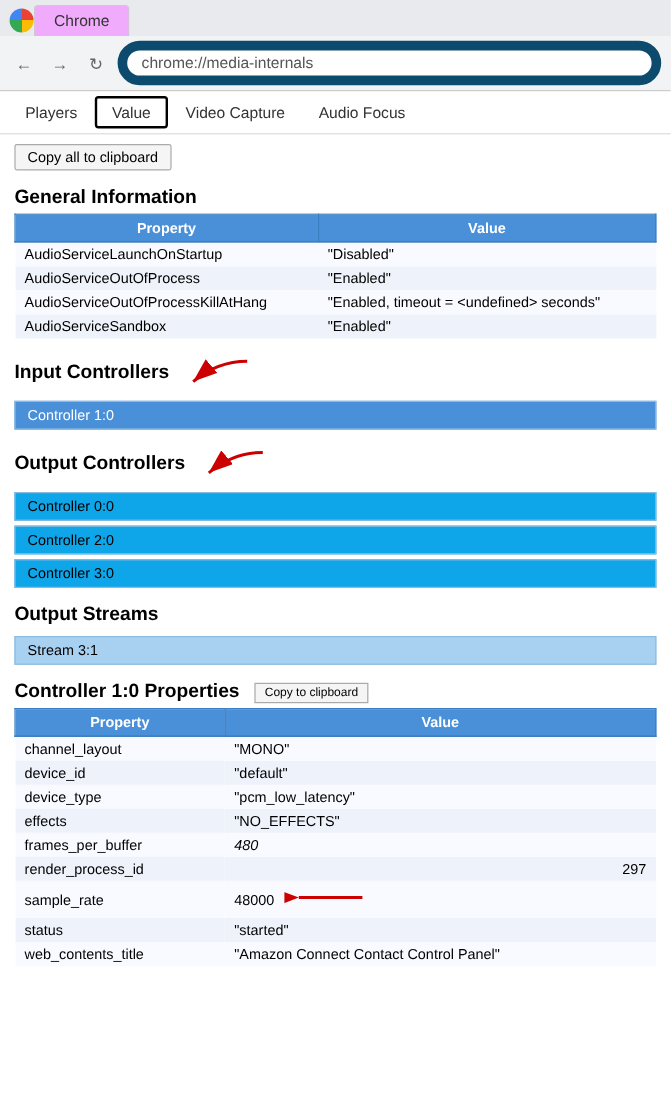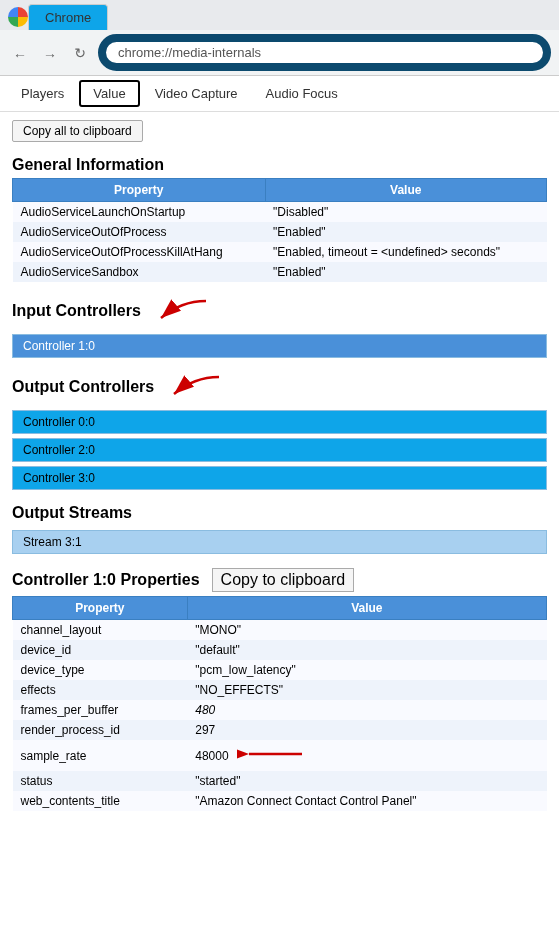--- a/index.html
+++ b/index.html
@@ -10,21 +10,21 @@
       background: #f1f3f4;
       border-bottom: 1px solid #ccc;
     }
     .browser-tab-bar {
       display: flex;
       align-items: center;
       padding: 4px 8px 0 8px;
       background: #e8eaed;
     }
     .browser-tab {
-      background: #0ea5e9;
+      background: #f0abfc;
       border: 1px solid #ccc;
       border-bottom: none;
       padding: 5px 16px;
       font-size: 13px;
       border-radius: 4px 4px 0 0;
       color: #333;
     }
     .browser-nav {
       display: flex;
       align-items: center;
@@ -176,21 +176,21 @@
     .properties-title {
       font-size: 16px;
       font-weight: bold;
       color: #000;
     }
     .copy-btn {
       padding: 2px 8px;
       border: 1px solid #aaa;
       background: #f5f5f5;
       cursor: pointer;
-      font-size: 16px;
+      font-size: 10px;
       border-radius: 0;
     }
 
     
     .section-with-arrow {
       display: flex;
       align-items: center;
       padding: 6px 12px 4px 12px;
     }
     .section-with-arrow .section-heading {
@@ -346,21 +346,21 @@
         <tr>
           <td>effects</td>
           <td style="position: relative;">"NO_EFFECTS"</td>
         </tr>
         <tr>
           <td>frames_per_buffer</td>
           <td style="position: relative; font-style: italic;">480</td>
         </tr>
         <tr>
           <td>render_process_id</td>
-          <td style="position: relative;">297</td>
+          <td style="position: relative; text-align: right;">297</td>
         </tr>
         <tr>
           <td>sample_rate</td>
           <td style="position: relative; display: flex; align-items: center; gap: 8px;">48000<span><svg width="70" height="22" viewBox="0 0 70 22">
       <defs>
         <marker id="arrowhead3" markerWidth="8" markerHeight="6" refX="0" refY="3" orient="auto">
           <polygon points="8 0, 0 3, 8 6" fill="#cc0000"></polygon>
         </marker>
       </defs>
       <path d="M65,11 L12,11" stroke="#cc0000" stroke-width="2.5" fill="none" marker-end="url(#arrowhead3)"></path>

